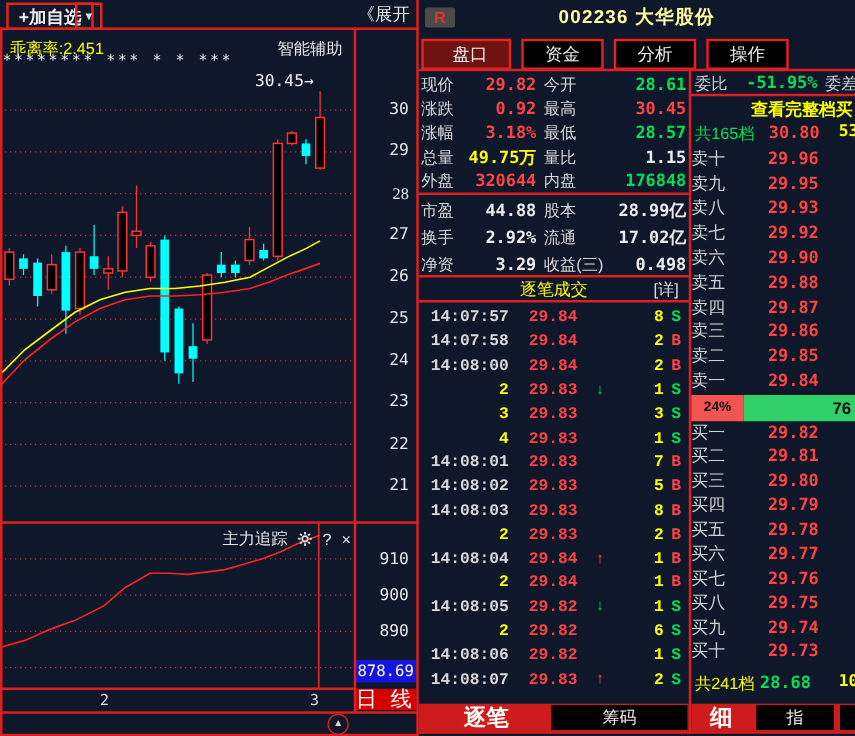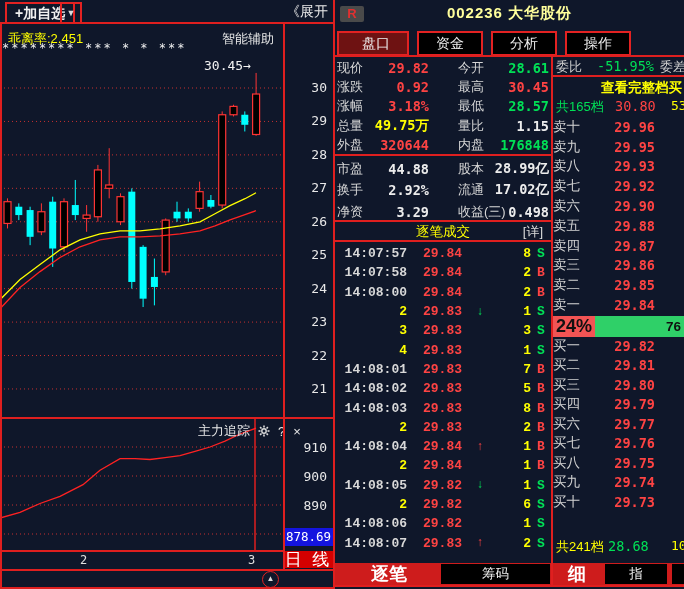--- a/index.html
+++ b/index.html
@@ -1,41 +1,41 @@
 <!DOCTYPE html>
 <html><head>
 <meta charset="utf-8">
 <style>
   html,body{margin:0;padding:0;background:#000;}
   .app{position:relative;width:684px;height:589px;background:#0f172a;overflow:hidden;
        font-family:"Liberation Sans","DejaVu Sans",sans-serif;color:#ddd;font-size:13px;}
   .abs{position:absolute;}
   .mono{font-family:"DejaVu Sans Mono",monospace;}
-  .b{font-weight:normal;}
+  .b{font-weight:bold;}
   .t-red{color:#fd4343;} .t-green{color:#00e056;} .t-yellow{color:#ffff00;}
   .t-white{color:#ececec;} .t-gray{color:#cfcfcf;}
   .hline{position:absolute;height:2px;background:#df1f1f;}
   .vline{position:absolute;width:2px;background:#df1f1f;}
   
   .addwatch{position:absolute;left:5px;top:2px;height:18px;line-height:18px;padding:0 8px;
             border:2px solid #e32222;color:#f0f0f0;font-size:14px;font-weight:bold;}
   .dropbtn{position:absolute;left:60px;top:2px;width:18px;height:18px;line-height:18px;text-align:center;
            border:2px solid #e32222;color:#ddd;font-size:9px;}
   .collapse{position:absolute;left:286px;top:3px;color:#e8e8e8;font-size:14px;}
   
   .indicator{position:absolute;left:8px;top:30px;color:#ffff00;font-size:13px;}
   .assist{position:absolute;left:222px;top:30px;color:#e8e8e8;font-size:13px;}
   .stars{position:absolute;left:2px;top:41px;color:#f2f2f2;font-size:12px;letter-spacing:2px;
          font-family:"DejaVu Sans Mono",monospace;}
   .annot{position:absolute;left:204px;top:58px;color:#f2f2f2;font-size:13px;font-family:"DejaVu Sans Mono",monospace;}
   .ylab{position:absolute;left:285px;width:42px;text-align:right;color:#e8e8e8;font-size:13px;
         font-family:"DejaVu Sans Mono",monospace;}
   .sublab{position:absolute;left:285px;width:42px;text-align:right;color:#e8e8e8;font-size:13px;
         font-family:"DejaVu Sans Mono",monospace;}
-  .subhdr{position:absolute;left:178px;top:422px;color:#e8e8e8;font-size:13px;display:flex;gap:8px;align-items:center;margin-left:20px;}
+  .subhdr{position:absolute;left:178px;top:422px;color:#e8e8e8;font-size:13px;display:flex;gap:8px;align-items:center;}
   .bluebadge{position:absolute;left:284px;top:528px;width:49px;height:18px;background:#1414df;color:#fff;
              font-size:12.5px;line-height:18px;text-align:center;font-family:"DejaVu Sans Mono",monospace;}
   .dayline{position:absolute;left:284px;top:551px;width:49px;height:17px;background:#d40000;color:#fff;
            font-size:17px;line-height:17px;text-align:center;letter-spacing:3px;}
   .xlab{position:absolute;top:553px;color:#e0e0e0;font-size:12px;font-family:"DejaVu Sans Mono",monospace;}
   
   .ltoolbar{position:absolute;left:0;top:571px;width:334px;height:16px;}
   .ltb-item{position:absolute;top:0;color:#ededed;font-size:13.5px;white-space:nowrap;margin-top:28px;}
   .upcirc{position:absolute;left:262px;top:0px;width:15px;height:15px;border:1.5px solid #e32222;border-radius:50%;
           color:#ddd;font-size:8px;line-height:14px;text-align:center;}
@@ -48,21 +48,21 @@
   .tab{min-width:50px;padding:0 6px;height:21px;line-height:21px;text-align:center;border:2px solid #e32222;
        color:#f0f0f0;font-size:14px;background:#000;}
   .tab.active{background:#6e1212;padding-left:12px;}
   
   .qwrap{position:absolute;left:337px;top:58px;width:212px;}
   .fwrap{position:absolute;left:337px;top:158px;width:212px;}
   .qrow{display:grid;grid-template-columns:36px 1fr 64px 1fr;align-items:center;height:19.4px;}
   .fwrap .qrow{height:21.5px;}
   .ql{color:#d6d6d6;font-size:13px;white-space:nowrap;}
   .qv{text-align:right;font-size:13.5px;font-weight:bold;font-family:"DejaVu Sans Mono",monospace;white-space:nowrap;}
-  .ql2{color:#d6d6d6;font-size:13px;padding-left:6px;white-space:nowrap;margin-left:23px;}
+  .ql2{color:#d6d6d6;font-size:13px;padding-left:6px;white-space:nowrap;}
   
   .tickhdr{position:absolute;left:335px;top:223px;width:216px;height:18px;text-align:center;}
   .tickhdr .ti{color:#ffff00;font-size:13.5px;}
   .tickhdr .det{position:absolute;right:8px;top:0;color:#dcdcdc;font-size:13px;}
   .tickwrap{position:absolute;left:335px;top:244px;width:216px;}
   .trow{display:grid;grid-template-columns:72px 16px 48px 18px 1fr 20px;align-items:center;height:19.3px;
         font-family:Liberation Mono, monospace;font-size:13px;font-weight:bold;}
   .tr-time{text-align:right;color:#d8d8d8;}
   .tr-time.short{color:#ffff00;}
   .tr-price{text-align:left;}
@@ -79,21 +79,21 @@
   .viewfull{position:absolute;left:601px;top:79px;color:#ffff00;font-size:13.5px;font-weight:bold;white-space:nowrap;}
   .sumrow{position:absolute;left:553px;width:131px;height:19px;font-size:13px;}
   .brow{display:grid;grid-template-columns:50px 1fr;align-items:center;height:19.8px;}
   .brow .bl{color:#d2d2d2;font-size:13.5px;}
   .brow .bp{text-align:right;padding-right:29px;font-size:13.5px;font-weight:bold;
             font-family:"DejaVu Sans Mono",monospace;}
   .sells{position:absolute;left:553px;top:117px;width:131px;}
   .buys{position:absolute;left:553px;top:336px;width:131px;}
   .buys .brow{height:19.5px;}
   .ratio{position:absolute;left:553px;top:316px;width:131px;height:21px;display:flex;}
-  .ratio .r{background:#f25454;color:#111;font-weight:bold;text-align:center;line-height:21px;font-size:18px;}
+  .ratio .r{background:#f25454;color:#111;font-weight:bold;text-align:center;line-height:21px;font-size:11px;}
   .ratio .g{background:#2fd068;color:#111;font-weight:bold;flex:1;text-align:right;line-height:21px;
             font-size:13.5px;padding-right:3px;}
   svg{position:absolute;display:block;}
 </style>
 </head>
 <body>
 
 <div class="app">
 
   <div class="addwatch">+加自选</div>
@@ -162,21 +162,21 @@
       <polyline points="0,285.7 20,264.6 40,248.6 60,234.5 80,223.8 100,216.8 120,213.8 140,213.8 160,212.8 180,210.8 200,207.8 215,202.8 230,196.8 245,191.7 256,187.7" fill="none" stroke="#ff2222" stroke-width="1.3"></polyline>
       <polyline points="0,276.7 20,256.6 40,241.6 60,226.8 80,216.8 100,210.8 120,207.8 140,207.8 160,205.8 180,202.8 200,198.8 215,190.7 230,182.7 245,175.7 256,169.7" fill="none" stroke="#ffff00" stroke-width="1.3"></polyline>
     </svg>
   <div class="indicator">乖离率:2.451</div>
   <div class="assist">智能辅助</div>
   <div class="stars">********  ***   *   *   ***</div>
   <div class="annot">30.45→</div>
   <div id="ylabels">
       <div class="ylab" style="top: 80px;">30</div>
       <div class="ylab" style="top: 113.44px;">29</div>
-      <div class="ylab" style="top: 146.88px;">28</div>
+      <div class="ylab" style="top: 146.88px; font-family: Liberation Serif, serif;">28</div>
       <div class="ylab" style="top: 180.32px;">27</div>
       <div class="ylab" style="top: 213.76px;">26</div>
       <div class="ylab" style="top: 247.2px;">25</div>
       <div class="ylab" style="top: 280.64px;">24</div>
       <div class="ylab" style="top: 314.08px;">23</div>
       <div class="ylab" style="top: 347.52px;">22</div>
       <div class="ylab" style="top: 380.96px;">21</div>
     </div>
 
   <svg id="sub-svg" width="283" height="133" style="left:0;top:418px;">
@@ -501,20 +501,24 @@
       </div>
       <div class="brow">
         <span class="bl">买三</span>
         <span class="bp t-red">29.80</span>
       </div>
       <div class="brow">
         <span class="bl">买四</span>
         <span class="bp t-red">29.79</span>
       </div>
       <div class="brow">
+        <span class="bl">买五</span>
+        <span class="bp t-red">29.78</span>
+      </div>
+      <div class="brow">
         <span class="bl">买六</span>
         <span class="bp t-red">29.77</span>
       </div>
       <div class="brow">
         <span class="bl">买七</span>
         <span class="bp t-red">29.76</span>
       </div>
       <div class="brow">
         <span class="bl">买八</span>
         <span class="bp t-red">29.75</span>

